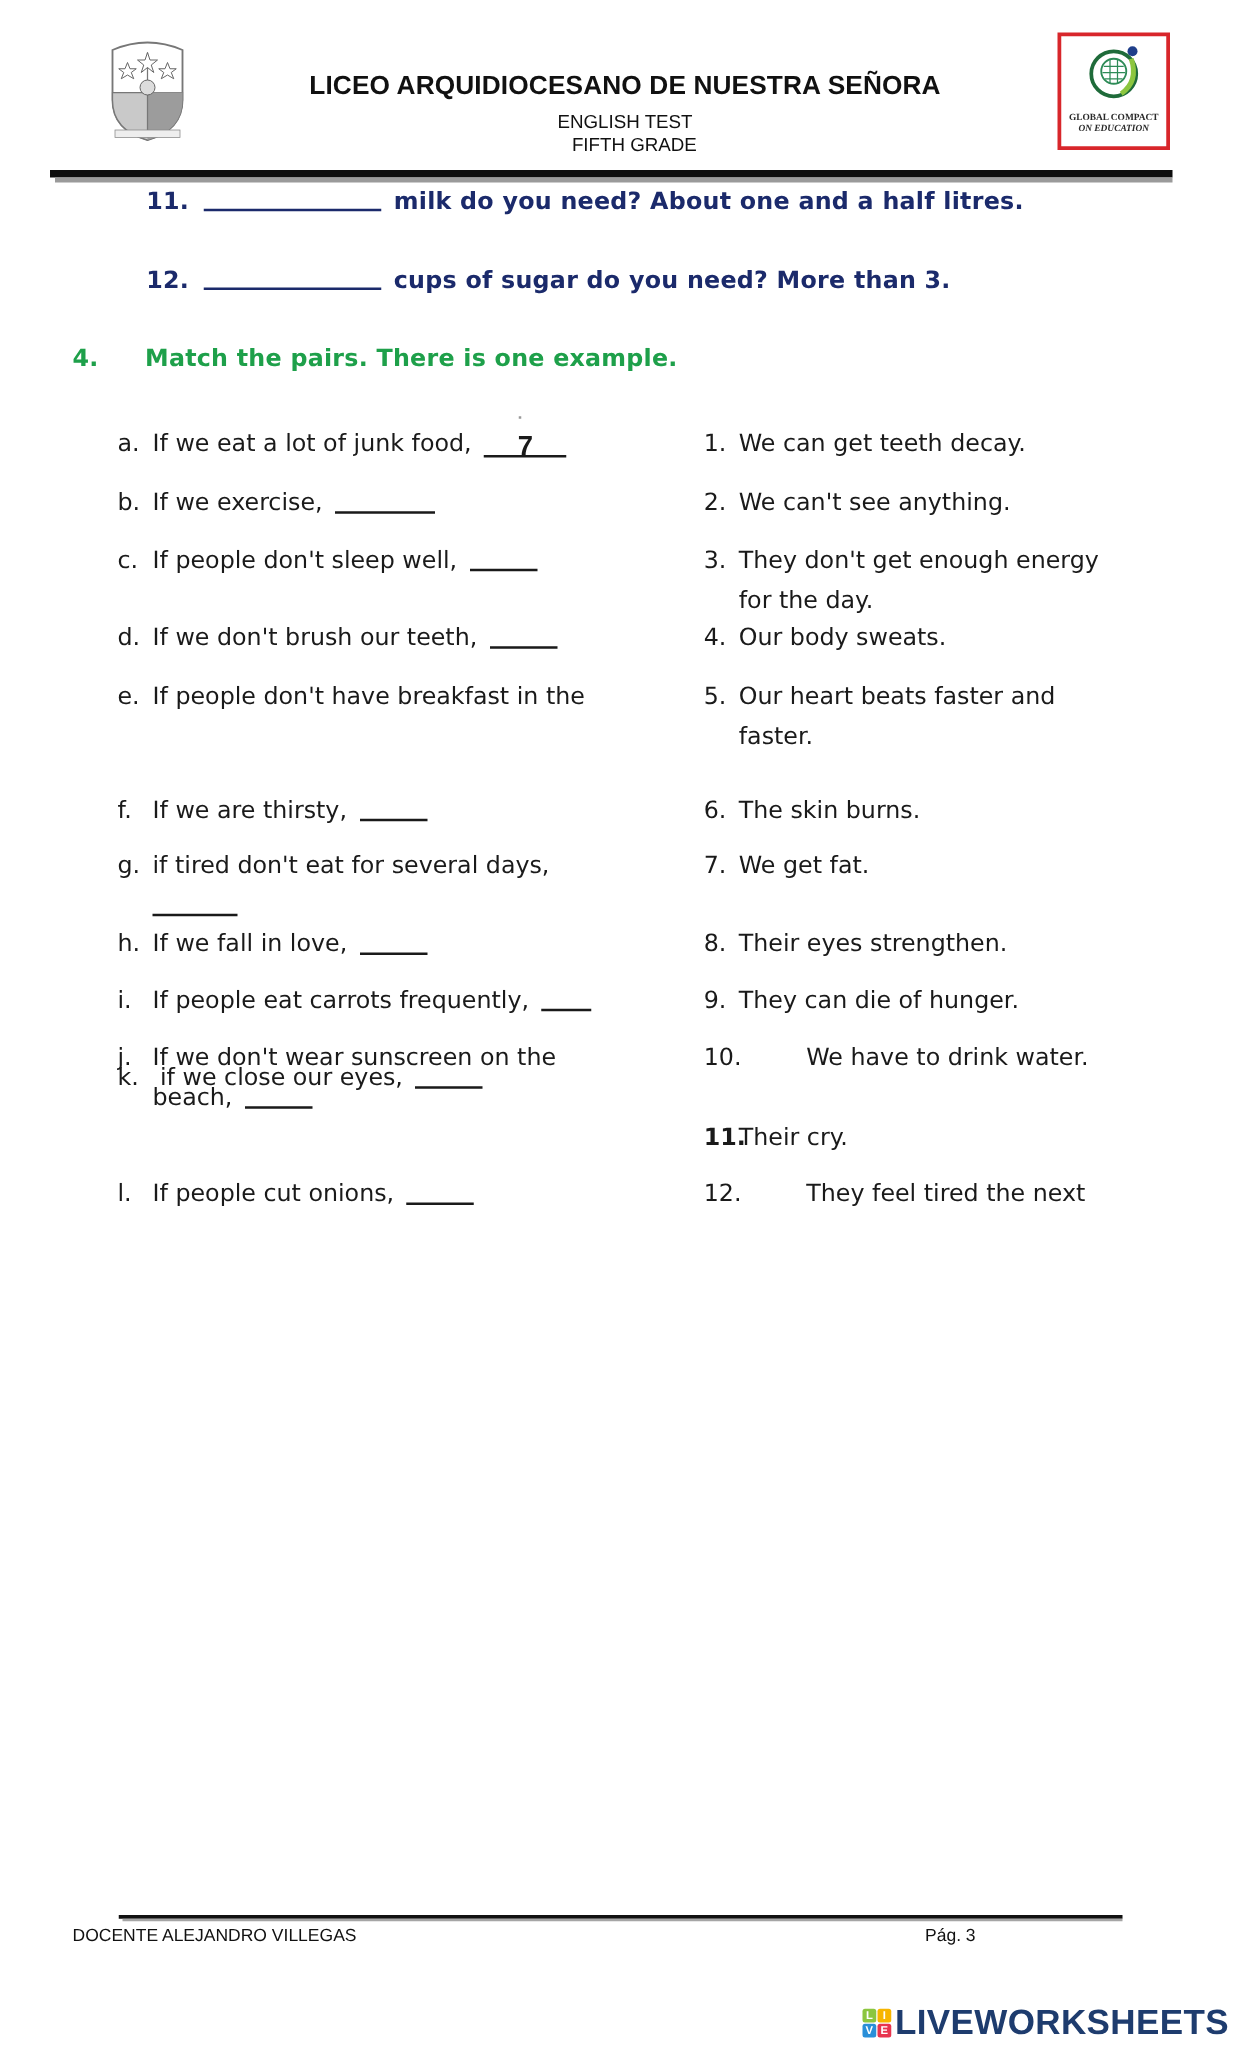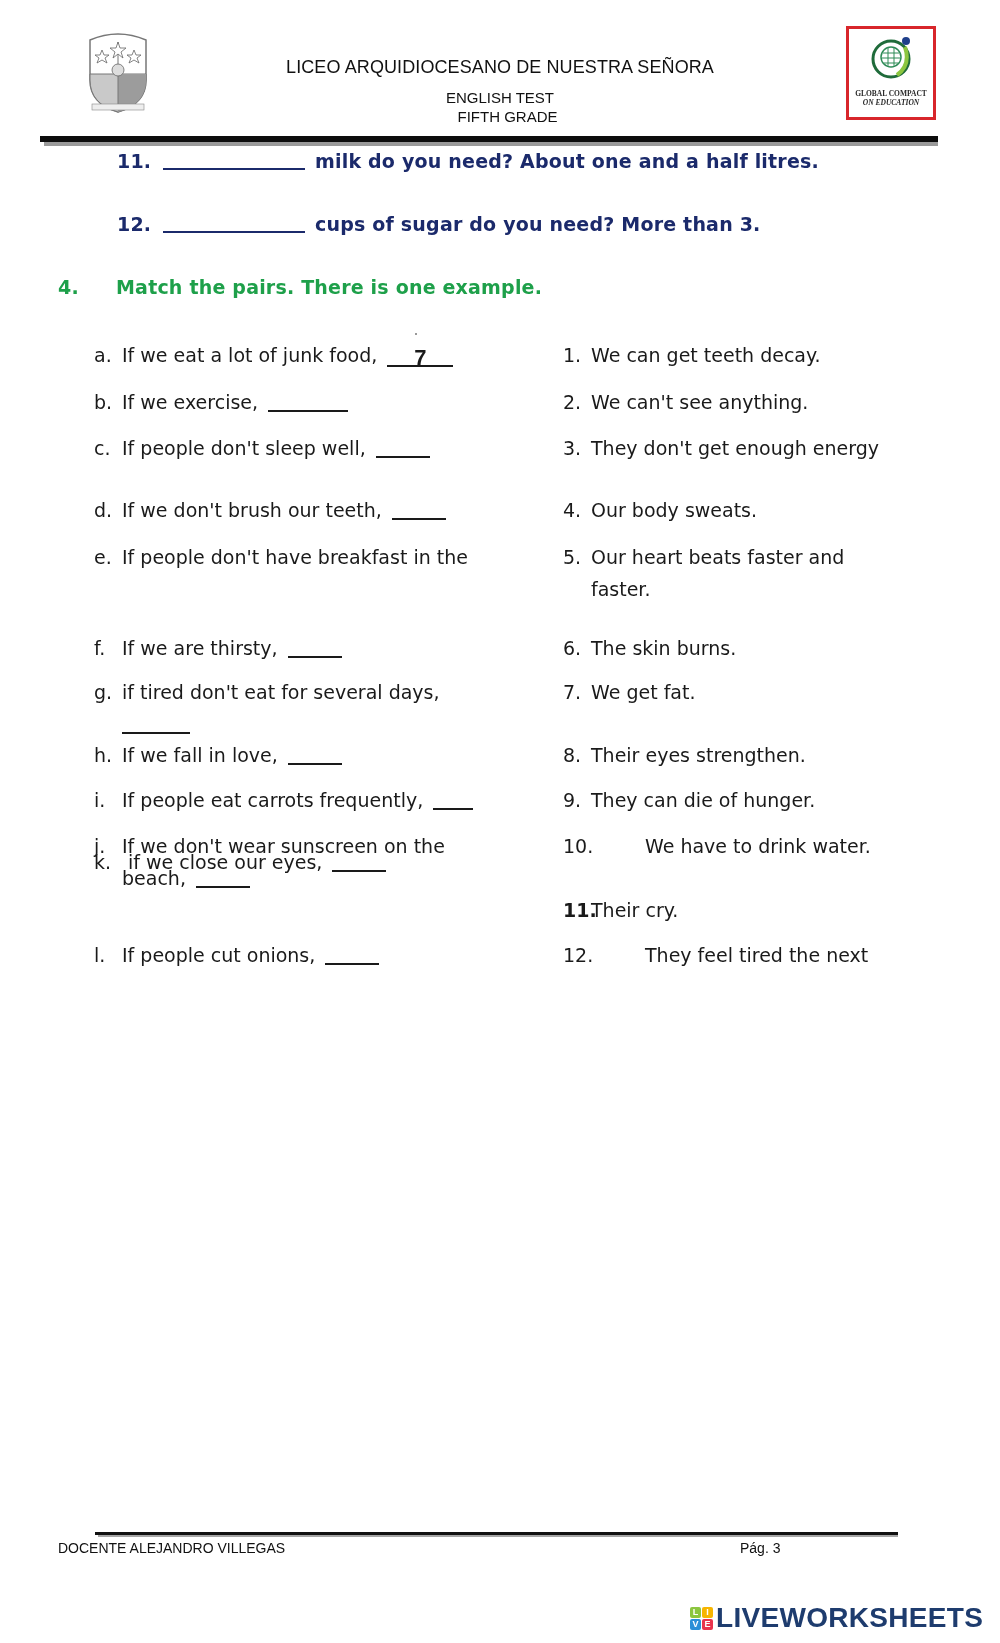--- a/index.html
+++ b/index.html
@@ -3,21 +3,21 @@
 <meta charset="utf-8">
 <style>
   * { box-sizing: border-box; margin: 0; padding: 0; }
   html, body { width: 1000px; height: 1643px; background: #ffffff; overflow: hidden; }
   body { position: relative; font-family: "DejaVu Sans", sans-serif; color: #1a1a1a; }
 
   .abs { position: absolute; }
 
   
   .crest { left: 84px; top: 30px; width: 68px; height: 84px; }
-  .school-title { left: 0; width: 1000px; top: 57px; text-align: center; font-family: "Liberation Sans", sans-serif; font-size: 18px; font-weight: normal; color: #111; letter-spacing: 0.1px; }
+  .school-title { left: 0; width: 1000px; top: 57px; text-align: center; font-family: "Liberation Sans", sans-serif; font-size: 21px; font-weight: bold; color: #111; letter-spacing: 0.1px; }
   .subtitle { left: 0; width: 1000px; text-align: center; font-family: "Liberation Sans", sans-serif; font-size: 15px; color: #111; }
   .sub1 { top: 89px; }
   .sub2 { top: 108px; padding-left: 15px; }
   .gce-logo { left: 846px; top: 26px; width: 90px; height: 94px; border: 3px solid #d8262b; background: #fff; }
   .gce-text { position: absolute; left: 0; width: 100%; text-align: center; font-family: "Liberation Serif", serif; font-size: 7.5px; font-weight: bold; color: #2a2a2a; line-height: 9px; }
   .header-rule { left: 40px; top: 136px; width: 898px; height: 6px; background: #0d0d0d; }
   .header-rule-shadow { left: 44px; top: 142px; width: 894px; height: 4px; background: #9a9a9a; }
 
   
   .q-line { font-family: "DejaVu Sans", sans-serif; font-size: 19px; font-weight: bold; color: #1b2a6b; left: 117px; letter-spacing: 0.2px; }
@@ -141,20 +141,21 @@
 </div>
 
 <div class="abs col-text right-item" style="top:339px;">
   <span class="rnum">1.</span><span>We can get teeth decay.</span>
 </div>
 <div class="abs col-text right-item" style="top:386px;">
   <span class="rnum">2.</span><span>We can't see anything.</span>
 </div>
 <div class="abs col-text right-item" style="top:432px;">
   <span class="rnum">3.</span><span>They don't get enough energy</span>
+  <span class="cont">for the day.</span>
 </div>
 <div class="abs col-text right-item" style="top:494px;">
   <span class="rnum">4.</span><span>Our body sweats.</span>
 </div>
 <div class="abs col-text right-item" style="top:541px;">
   <span class="rnum">5.</span><span>Our heart beats faster and</span>
   <span class="cont">faster.</span>
 </div>
 <div class="abs col-text right-item" style="top:632px;">
   <span class="rnum">6.</span><span>The skin burns.</span>

